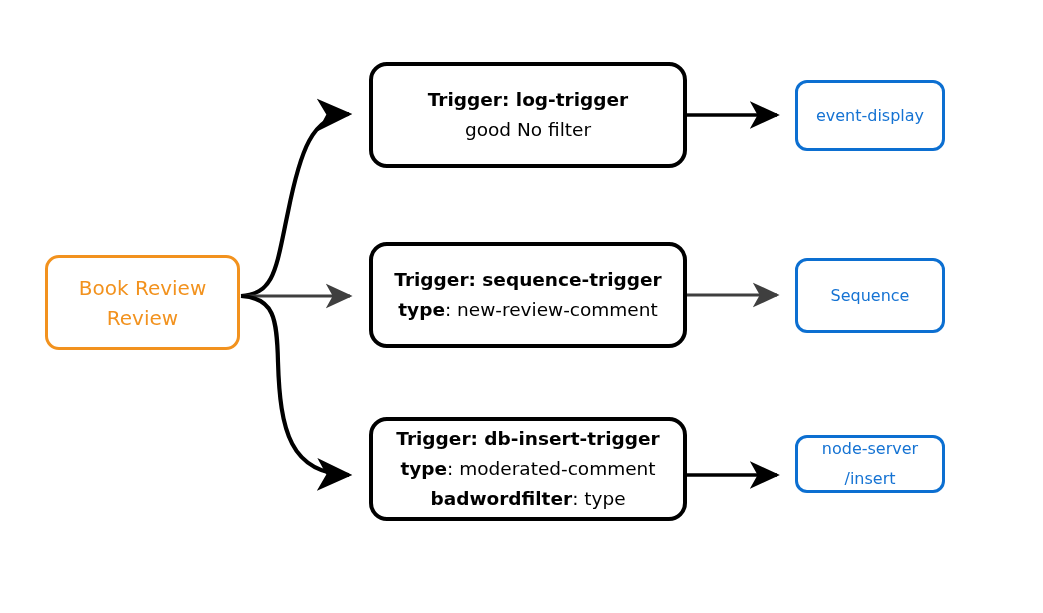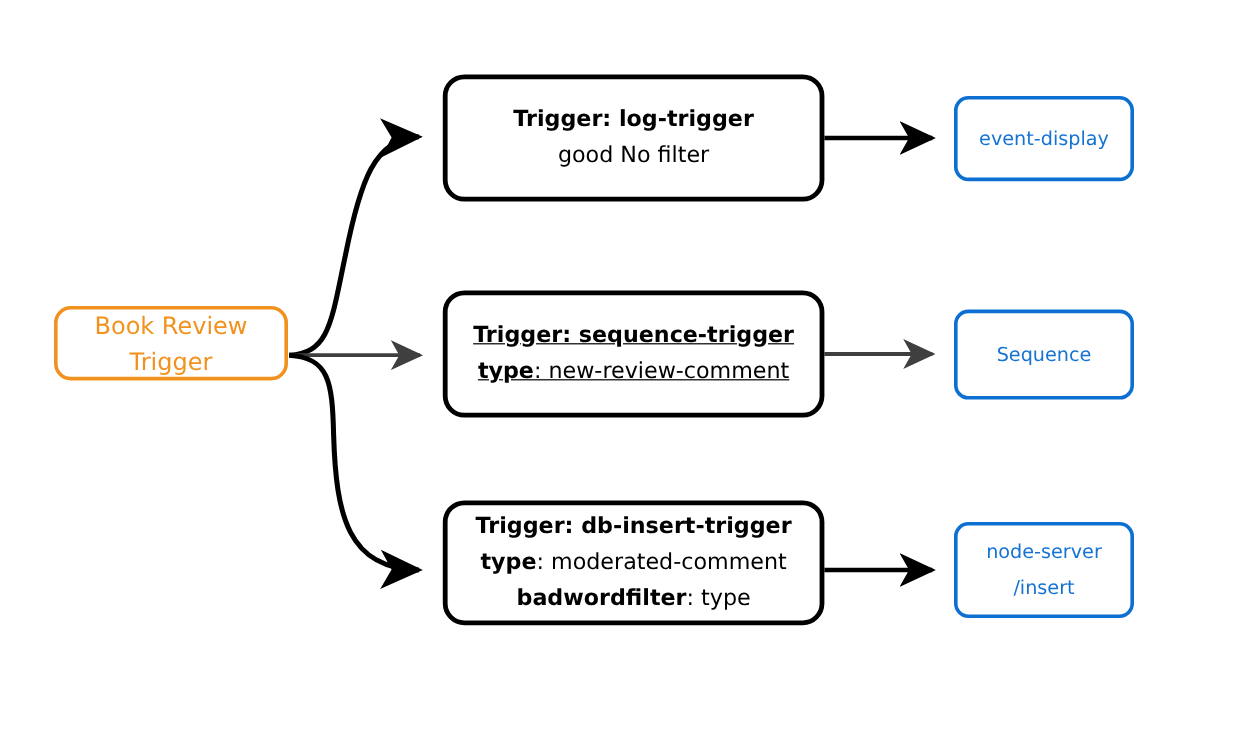--- a/index.html
+++ b/index.html
@@ -81,47 +81,47 @@
 
     <path d="M241,296 C274,298 277,318 278,362 C280,430 290,474 349,475" fill="none" stroke="#000000" stroke-width="4.2" marker-end="url(#arrowBlack)"></path>
 
     <path d="M687,115 L777,115" fill="none" stroke="#000000" stroke-width="3.6" marker-end="url(#arrowBlack)"></path>
 
     <path d="M687,295 L777,295" fill="none" stroke="#3F3F3F" stroke-width="3.2" marker-end="url(#arrowGray)"></path>
 
     <path d="M687,475 L777,475" fill="none" stroke="#000000" stroke-width="3.6" marker-end="url(#arrowBlack)"></path>
   </svg>
 
-  <div class="node node-broker" style="left:45px; top:255px; width:195px; height:62px;">
+  <div class="node node-broker" style="left:45px; top:255px; width:195px; height:95px;">
     <span class="line">Book Review</span>
-    <span class="line">Trigger</span>
+    <span class="line">Review</span>
   </div>
 
   <div class="node node-trigger" style="left:369px; top:62px; width:318px; height:106px;">
     <span class="line b">Trigger: log-trigger</span>
     <span class="line"><span class="b"></span><span>good No filter</span></span>
   </div>
 
-  <div class="node node-trigger" style="left:369px; top:242px; width:318px; height:106px;text-decoration:underline;">
+  <div class="node node-trigger" style="left:369px; top:242px; width:318px; height:106px;">
     <span class="line b">Trigger: sequence-trigger</span>
     <span class="line"><span class="b">type</span><span>: new-review-comment</span></span>
   </div>
 
   <div class="node node-trigger" style="left:369px; top:417px; width:318px; height:104px;">
     <span class="line b">Trigger: db-insert-trigger</span>
     <span class="line"><span class="b">type</span><span>: moderated-comment</span></span>
     <span class="line"><span class="b">badwordfilter</span><span>: type</span></span>
   </div>
 
   <div class="node node-target" style="left:795px; top:80px; width:150px; height:71px;">
     <span class="line">event-display</span>
   </div>
 
   <div class="node node-target" style="left:795px; top:258px; width:150px; height:75px;justify-content:center;">
     <span class="line">Sequence</span>
   </div>
 
-  <div class="node node-target" style="left:795px; top:435px; width:150px; height:80px;">
+  <div class="node node-target" style="left:795px; top:435px; width:150px; height:58px;">
     <span class="line">node-server</span>
     <span class="line">/insert</span>
   </div>
 
 </div>
 
 </body></html>

